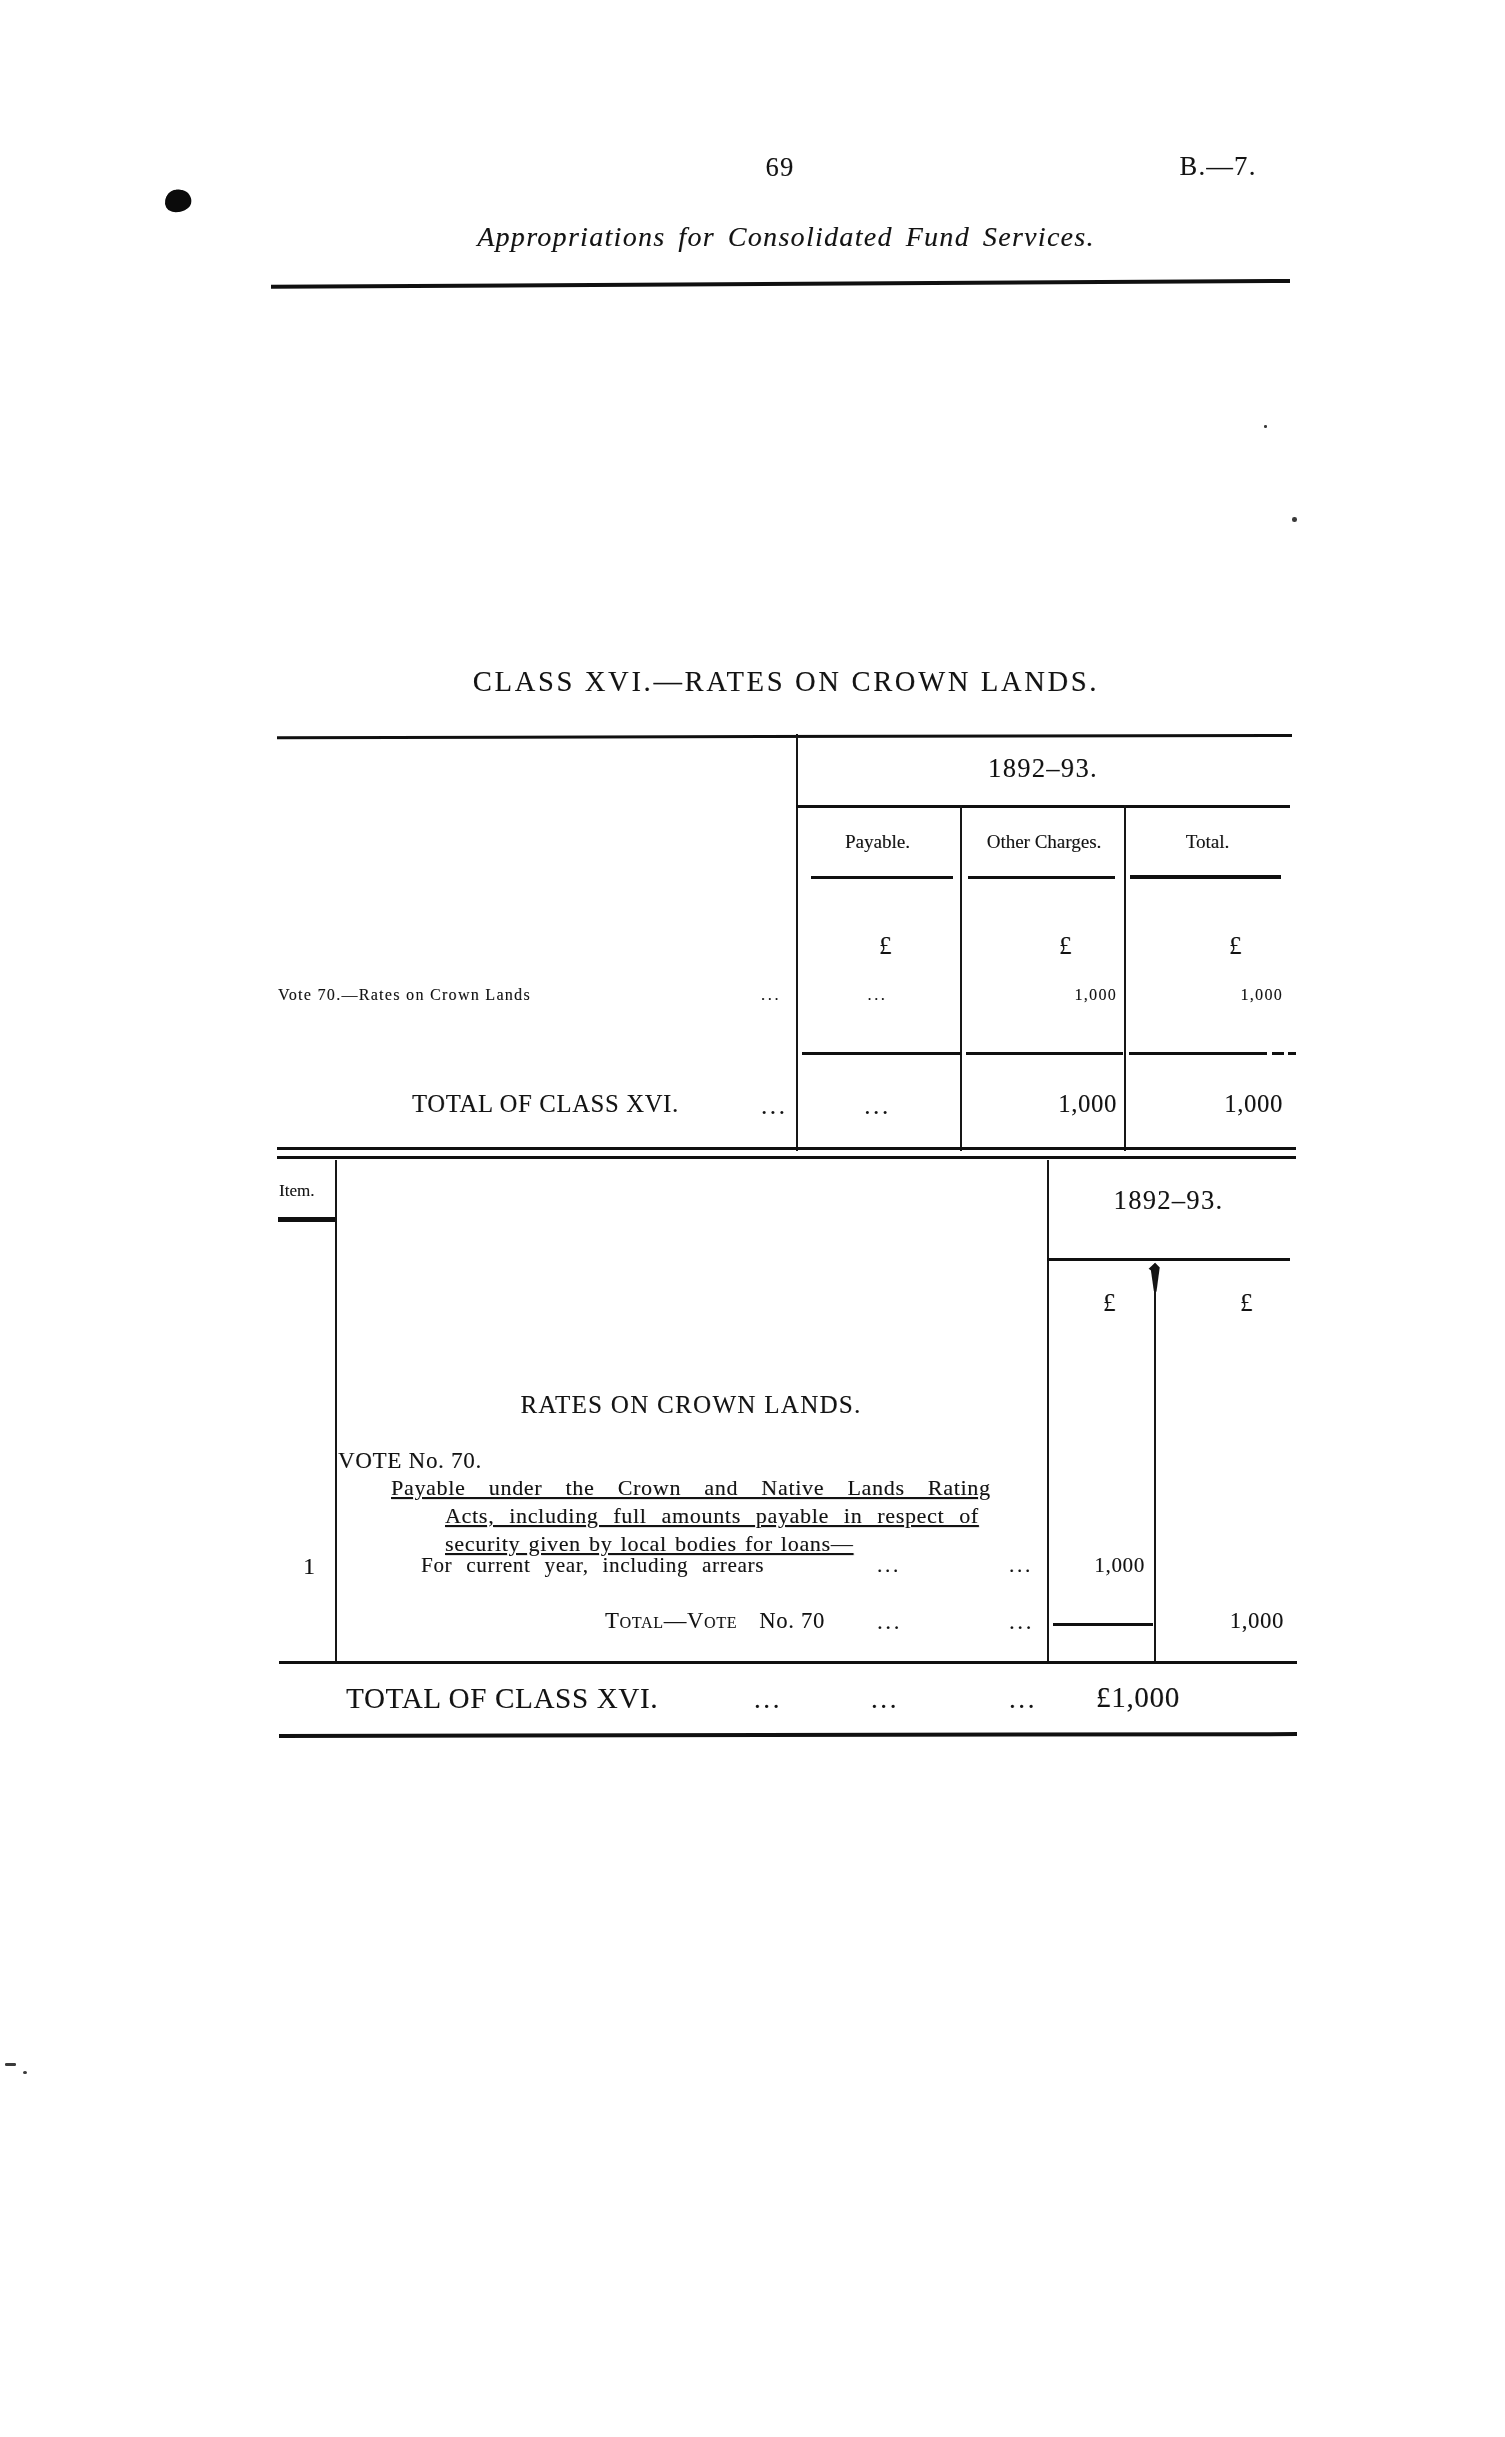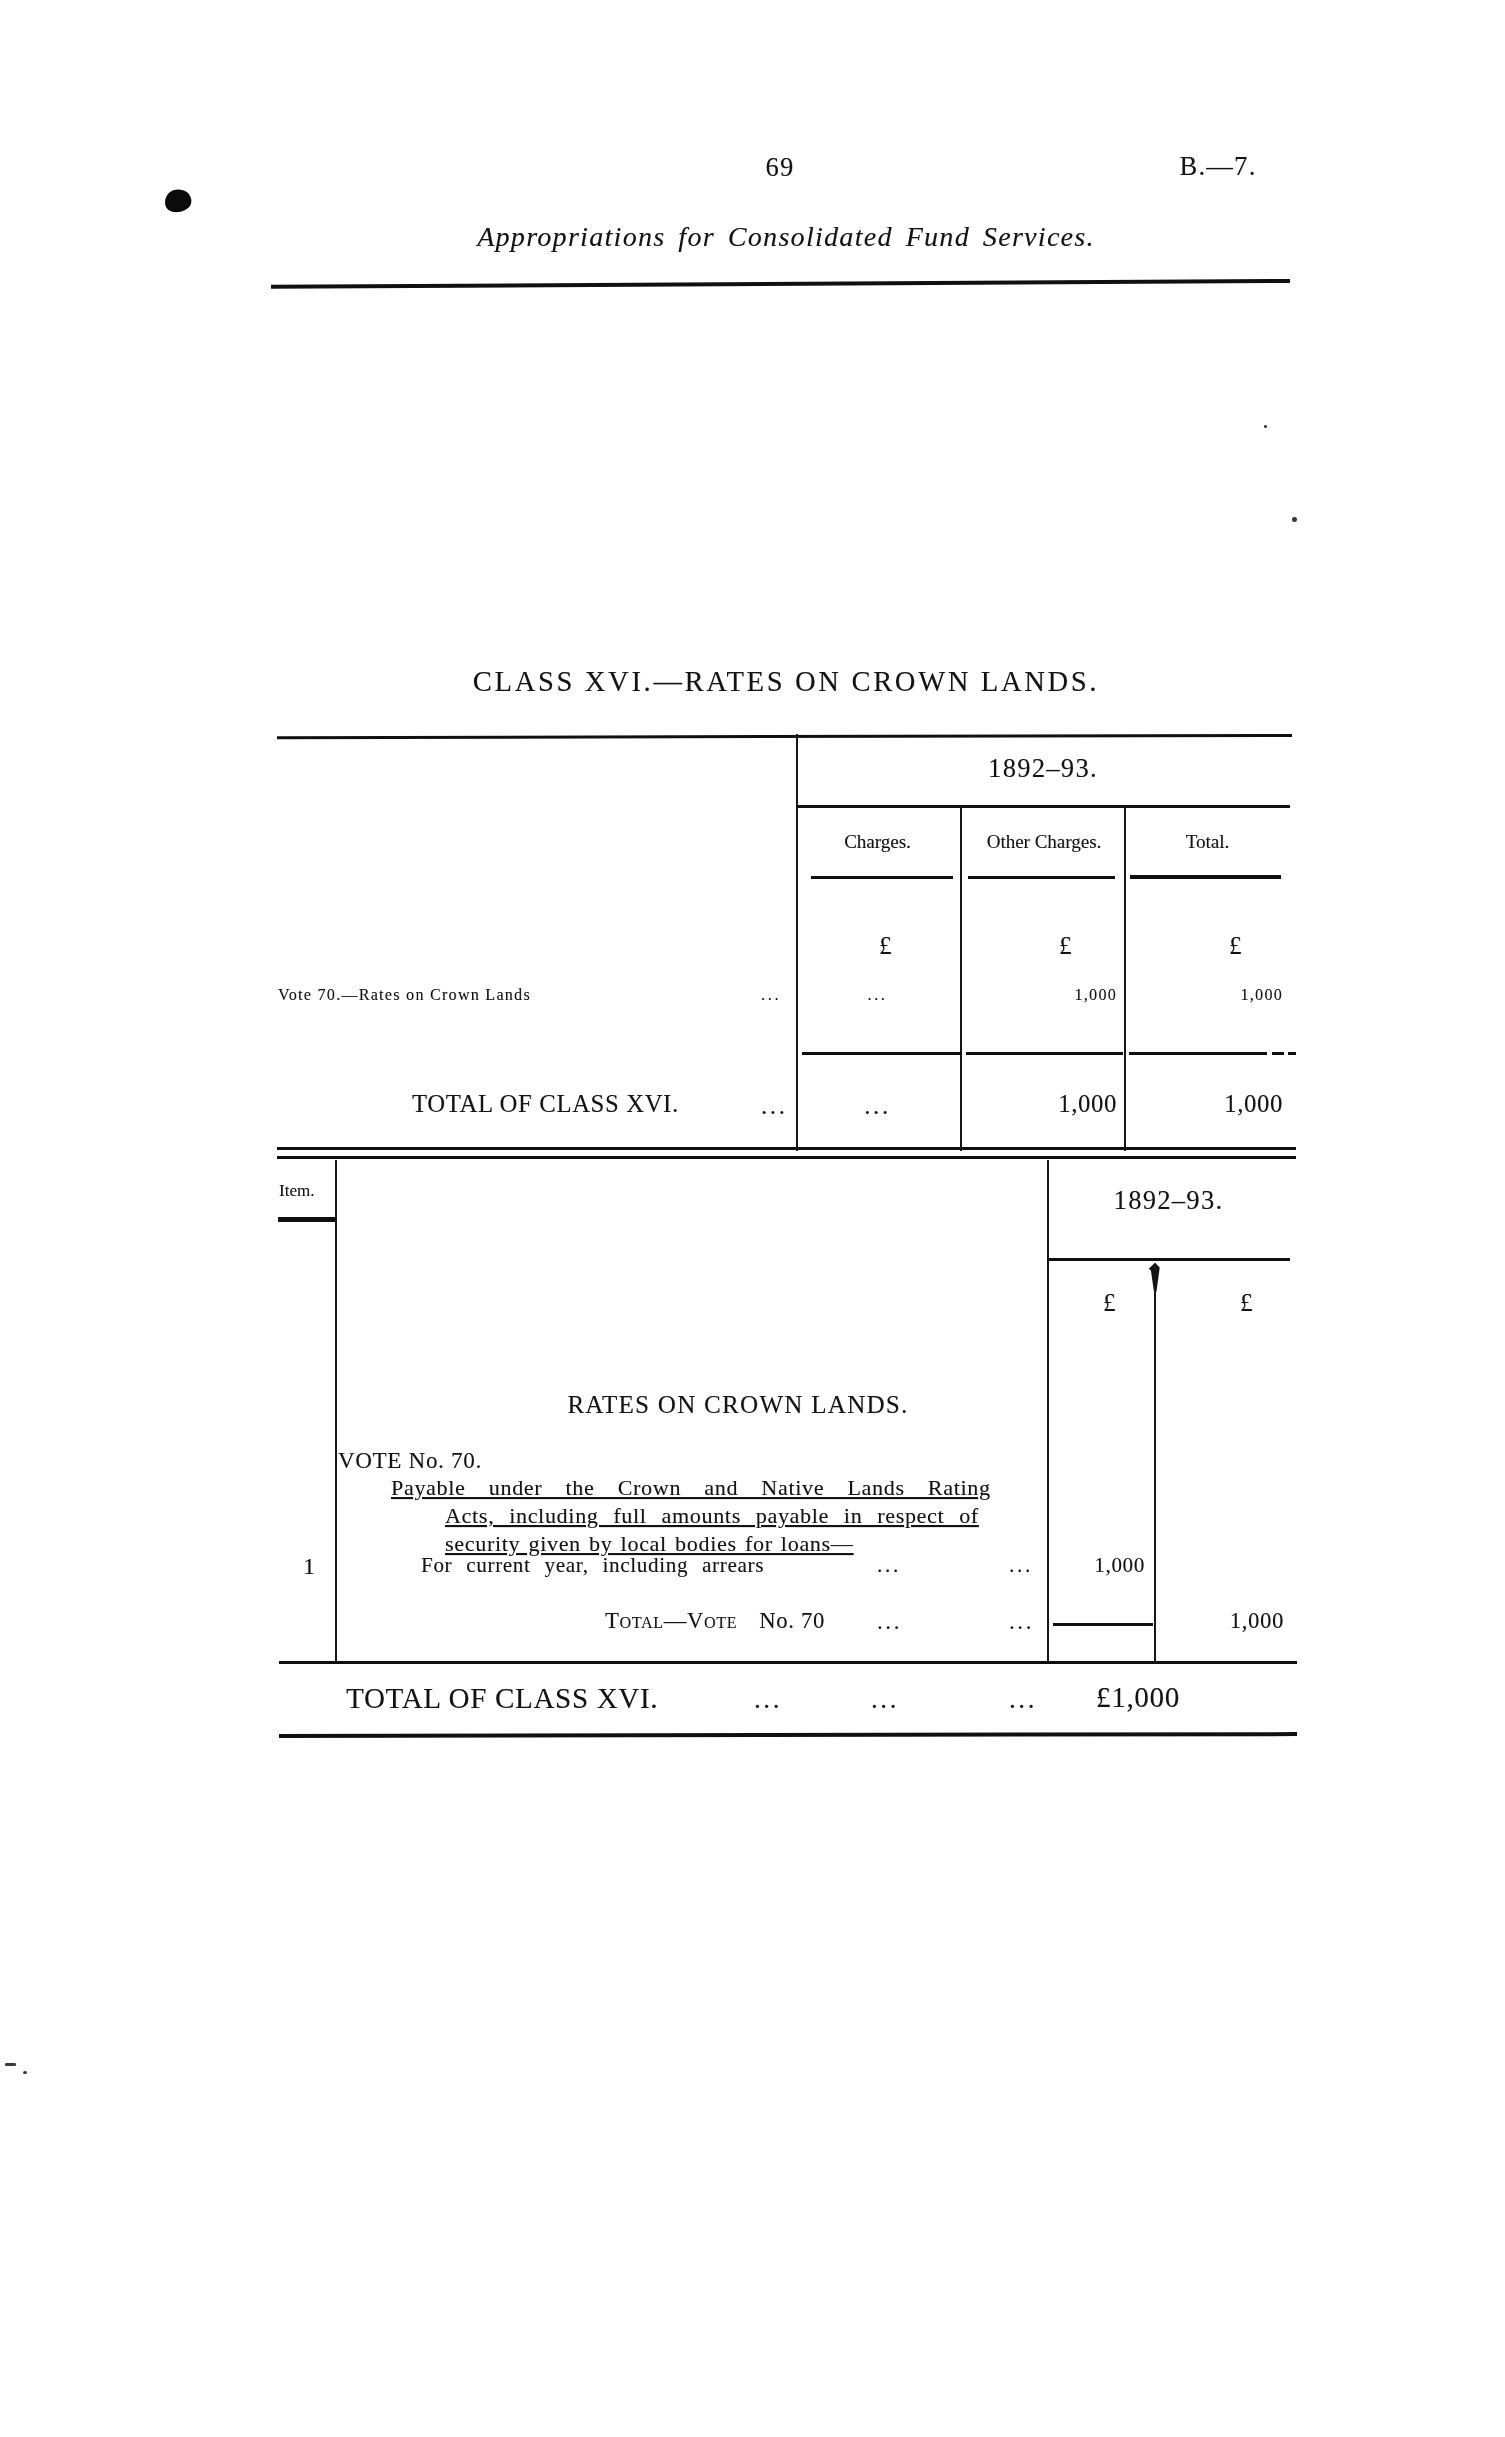--- a/index.html
+++ b/index.html
@@ -63,21 +63,21 @@
   <div>
     <div class="rule" style="left:277px;top:734px;width:1015px;height:3.3px;transform:rotate(-0.12deg);transform-origin:right center;"></div>
     <div class="vrule" style="left:796px;top:734px;height:417px;"></div>
 
     <div class="abs year ink center" style="left:796px;top:755px;width:494px;">1892–93.</div>
     <div class="rule" style="left:796px;top:805px;width:494px;height:2.7px;"></div>
 
     <div class="vrule" style="left:960px;top:805px;height:346px;"></div>
     <div class="vrule" style="left:1124px;top:805px;height:346px;"></div>
 
-    <div class="abs colhdr ink center" style="left:796px;top:832px;width:163px;">Charges.</div>
+    <div class="abs colhdr ink center" style="left:796px;top:832px;width:163px;">Payable.</div>
     <div class="abs colhdr ink center" style="left:960px;top:832px;width:168px;">Other Charges.</div>
     <div class="abs colhdr ink center" style="left:1124px;top:832px;width:167px;">Total.</div>
 
     <div class="rule" style="left:811px;top:876px;width:142px;height:2.7px;"></div>
     <div class="rule" style="left:968px;top:876px;width:147px;height:2.7px;"></div>
     <div class="rule" style="left:1130px;top:875px;width:151px;height:4px;"></div>
 
     <div class="abs pound ink" style="left:879px;top:933px;">£</div>
     <div class="abs pound ink" style="left:1059px;top:933px;">£</div>
     <div class="abs pound ink" style="left:1229px;top:933px;">£</div>
@@ -116,21 +116,21 @@
 
     <svg class="abs" style="left:1146px;top:1262px;" width="17" height="30.5" viewBox="0 0 26 46">
       <path d="M14 1 L21 8 L16 45 L12 44 L7 9 Z" fill="#141414"></path>
       <path d="M14 1 L4 10 L11 15 Z" fill="#141414"></path>
     </svg>
     <div class="vrule" style="left:1154px;top:1266px;height:396px;"></div>
 
     <div class="abs pound ink" style="left:1103px;top:1290px;">£</div>
     <div class="abs pound ink" style="left:1240px;top:1290px;">£</div>
 
-    <div class="abs grphead ink center" style="left:335px;top:1392px;width:712px;margin-left:47px;">RATES ON CROWN LANDS.</div>
+    <div class="abs grphead ink center" style="left:335px;top:1392px;width:712px;">RATES ON CROWN LANDS.</div>
     <div class="abs votehead ink" style="left:338px;top:1449px;">VOTE No. 70.</div>
 
     <div class="abs body31 ink" style="left:391px;top:1477px;word-spacing:17px;">Payable under the Crown and Native Lands Rating</div>
     <div class="abs body31 ink" style="left:445px;top:1505px;word-spacing:8.6px;">Acts, including full amounts payable in respect of</div>
     <div class="abs body31 ink" style="left:445px;top:1533px;word-spacing:2px;">security given by local bodies for loans—</div>
 
     <div class="abs body32 ink" style="left:303px;top:1554px;font-size:24px;">1</div>
     <div class="abs body32 ink" style="left:421px;top:1555px;word-spacing:8px;">For current year, including arrears</div>
     <div class="abs body32 ink dots" style="left:877px;top:1555px;">...</div>
     <div class="abs body32 ink dots" style="left:1009px;top:1555px;">...</div>

